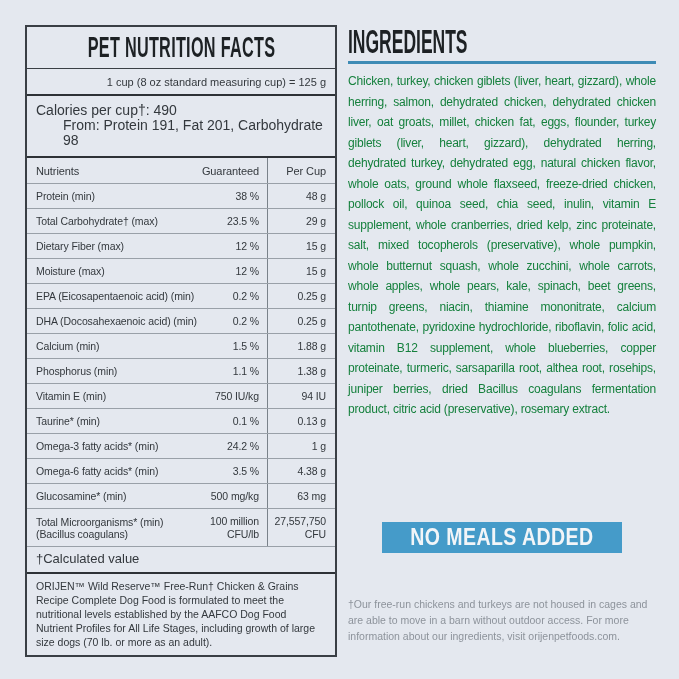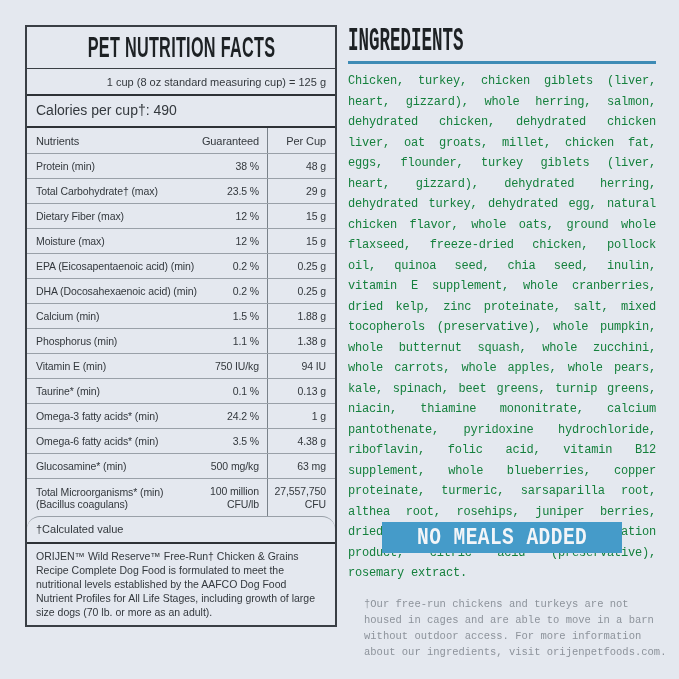--- a/index.html
+++ b/index.html
@@ -48,64 +48,65 @@
   .cell-name { padding-left: 9px; padding-right: 2px; }
   .cell-g { justify-content: flex-end; text-align: right; padding-right: 8px; }
   .cell-p { justify-content: flex-end; text-align: right; padding-right: 9px; border-left: 1px solid #7a828a; }
   .nf-row.header { font-size: 11px; }
   .row-indent .cell-name { }
   .row-tall { min-height: 38px; }
   .row-tall .cell-g, .row-tall .cell-p { line-height: 13px; }
 
   .nf-foot {
     border-top: 1px solid #99a0a8;
-    padding: 5px 9px 6px 9px; font-size: 11px; line-height: 14px; border-radius: 14px;
+    padding: 5px 9px 6px 9px; font-size: 13px; line-height: 14px;
   }
   .nf-foot .hang { padding-left: 5px; text-indent: -5px; }
   .nf-statement {
     border-top: 2.5px solid #2d3136;
     padding: 5px 9px 6px 9px; font-size: 10.5px; line-height: 14px;
   }
 
   
   .ingr {
-    position: absolute; left: 348px; top: 25px; width: 308px; height: 640px; font-family: Liberation Mono, monospace;
+    position: absolute; left: 348px; top: 25px; width: 308px; height: 640px;
   }
   .ingr-title-wrap { height: 36px; border-bottom: 3px solid #3e8bb5; }
   .ingr-title-wrap .cond { font-size: 33px; transform: scaleX(0.53); transform-origin: left center; line-height: 34px; }
   .ingr-text {
     margin-top: 7px;
     font-size: 12px; letter-spacing: -0.2px; line-height: 20.5px;
     text-align: justify; color: #15803d;
   }
   .banner {
     position: absolute; left: 34px; top: 497px; width: 240px; height: 31px;
     background: #459bc9; display: flex; align-items: center; justify-content: center;
   }
   .banner .cond { color: #f2f5f8; font-size: 23px; transform: scaleX(0.85); transform-origin: center; letter-spacing: 0.5px; }
   .ingr-foot {
-    position: absolute; left: 16px; top: 571px; width: 100%;
+    position: absolute; left: 0; top: 571px; width: 100%;
     font-size: 10.5px; line-height: 16px; color: #8d939b;
   }
 </style>
 </head>
 <body>
 
 <div id="stage">
 
   <div class="nfbox">
 
     <div class="nf-title">
       <span class="cond">PET NUTRITION FACTS</span>
     </div>
 
     <div class="nf-serving">1 cup (8 oz standard measuring cup) = 125 g</div>
 
     <div class="nf-cal">
       <div class="cal1">Calories per cup†: 490</div>
+      <div class="cal2">From: Protein 191, Fat 201, Carbohydrate 98</div>
     </div>
 
     <div class="nf-row header">
       <span class="cell cell-name">Nutrients</span>
       <span class="cell cell-g">Guaranteed</span>
       <span class="cell cell-p">Per Cup</span>
     </div>
 
     <div class="nf-row">
       <span class="cell cell-name">Protein (min)</span>

